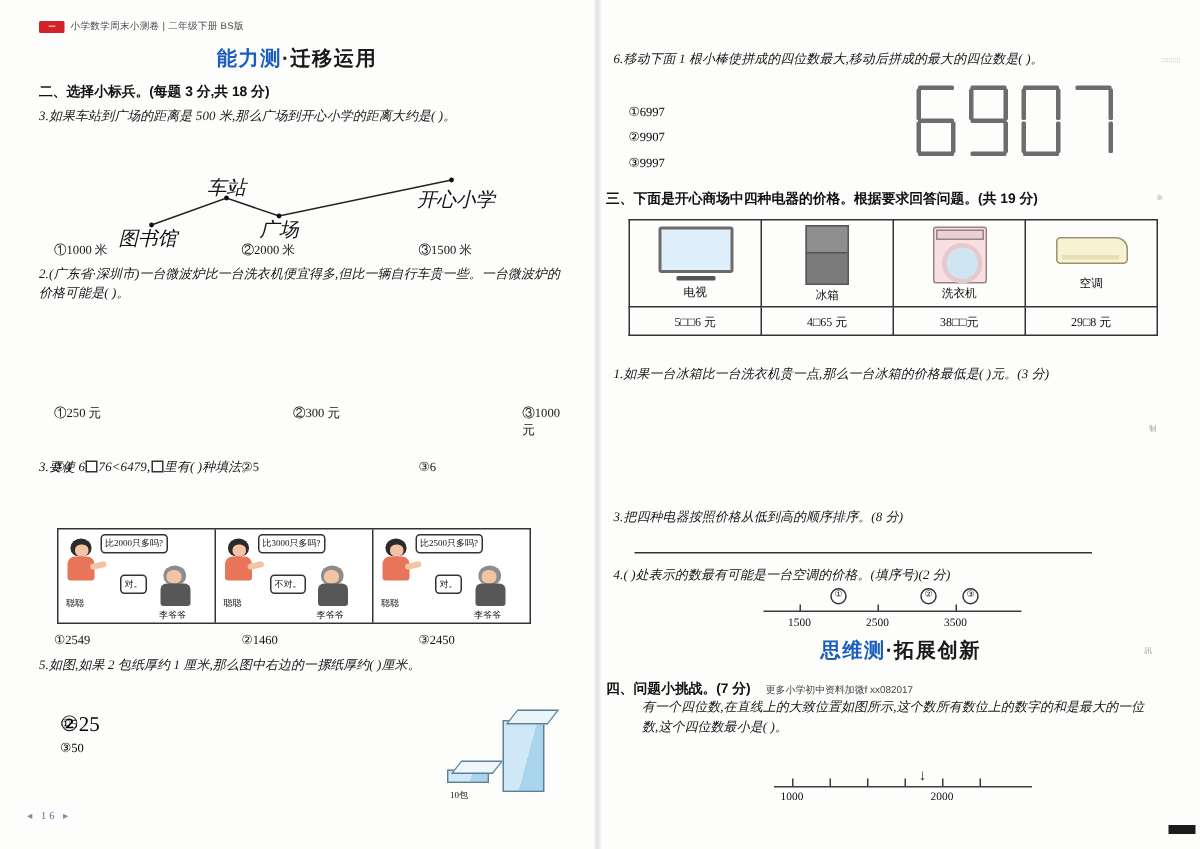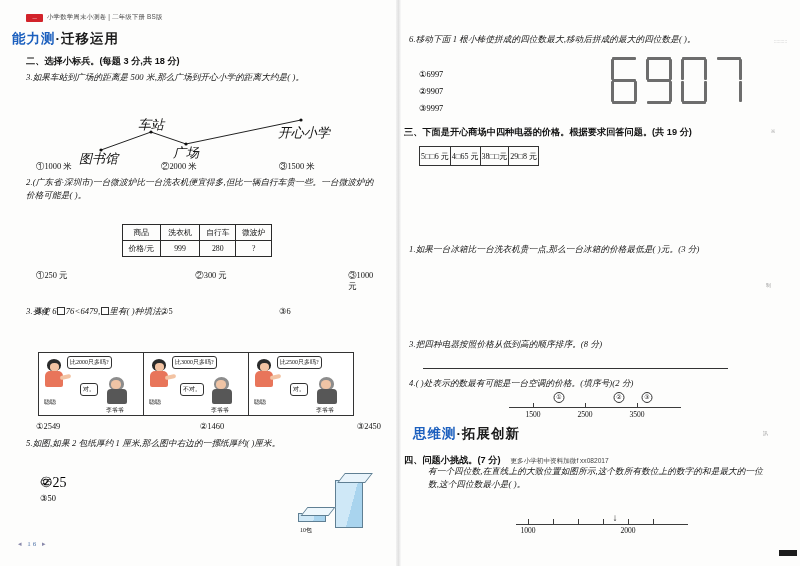--- a/index.html
+++ b/index.html
@@ -28,22 +28,22 @@
     color:#fff;font-size:5px;line-height:8px;text-align:center;
     font-family:"Liberation Sans",sans-serif;letter-spacing:-.3px;
   }
   .hdr .htxt{
     font-size:6.4px;color:#4a4a4a;font-family:"Liberation Sans",sans-serif;
     letter-spacing:.2px;white-space:nowrap;
   }
 
   
   .banner{
-    font-family:"Liberation Sans",sans-serif;
-    font-weight:bold;font-size:13.5px;letter-spacing:1px;padding-left:12px;
+    text-align:center;font-family:"Liberation Sans",sans-serif;
+    font-weight:bold;font-size:13.5px;letter-spacing:1px;
   }
   .banner .b1{color:#1b5fbe;}
   .banner .b2{color:#1a1a1a;}
   .banner .dot{color:#1a1a1a;}
 
   
   .big{font-family:"Liberation Sans",sans-serif;font-weight:bold;font-size:9.2px;color:#111;}
   .q{font-size:8.6px;color:#141414;line-height:1.55;letter-spacing:.1px;}
   .ital{font-style:italic;}
   .opts{display:flex;font-size:8.4px;color:#141414;}
@@ -164,36 +164,20 @@
     </div>
 
     <div class="tx opts" style="left:36px;top:161px;width:345px;">
       <span style="width:125px;">①1000 米</span>
       <span style="width:118px;">②2000 米</span>
       <span>③1500 米</span>
     </div>
 
     <div class="tx q ital" style="left:26px;top:176px;width:352px;">2.(广东省·深圳市)一台微波炉比一台洗衣机便宜得多,但比一辆自行车贵一些。一台微波炉的价格可能是(     )。</div>
 
-    <table class="grid" style="position:absolute;left:122px;top:224px;width:150px;">
-      <tbody>
-          <tr>
-        <td style="width:38px;">商品</td>
-        <td style="width:40px;">洗衣机</td>
-        <td style="width:36px;">自行车</td>
-        <td style="width:36px;">微波炉</td>
-      </tr>
-      <tr>
-        <td>价格/元</td>
-        <td>999</td>
-        <td>280</td>
-        <td>?</td>
-      </tr>
-    </tbody>
-      </table>
 
     <div class="tx opts" style="left:36px;top:270px;width:345px;gap:44px;">
       <span style="width:125px;">①250 元</span>
       <span style="width:118px;">②300 元</span>
       <span>③1000 元</span>
     </div>
 
     <div class="tx q ital" style="left:26px;top:288px;width:352px;margin-top:17px;">
       <span>3.要使 6</span><span class="sq"></span><span>76&lt;6479,</span><span class="sq"></span><span>里有(     )种填法。</span>
     </div>
@@ -240,21 +224,21 @@
         <div class="bub" style="left:28px;top:3px;">比2500只多吗?</div>
         <div class="nm" style="left:5px;top:45px;">聪聪</div>
         <div class="op-head" style="left:70px;top:24px;"></div>
         <div class="op-face" style="left:72px;top:27px;"></div>
         <div class="op-body" style="left:68px;top:36px;"></div>
         <div class="bub" style="left:41px;top:30px;">对。</div>
         <div class="nm" style="left:67px;top:53px;">李爷爷</div>
       </div>
     </div>
 
-    <div class="tx opts" style="left:36px;top:421px;width:345px;justify-content:space-between;">
+    <div class="tx opts" style="left:36px;top:421px;width:345px;">
       <span style="width:125px;">①2549</span>
       <span style="width:118px;">②1460</span>
       <span>③2450</span>
     </div>
 
     <div class="tx q ital" style="left:26px;top:437px;width:355px;">5.如图,如果 2 包纸厚约 1 厘米,那么图中右边的一摞纸厚约(     )厘米。</div>
 
     <div class="tx" style="left:40px;top:477px;font-size:8.4px;">①5</div>
     <div class="tx" style="left:40px;top:474px;font-size:14px;">②25</div>
     <div class="tx" style="left:40px;top:493px;font-size:8.4px;">③50</div>
@@ -311,20 +295,50 @@
         <div class="seg vseg" style="left:23px;top:24px;"></div>
       </div>
     </div>
     <div class="tx" style="left:373px;top:40px;font-size:5px;color:#bbb;line-height:4px;">∶∶∶∶∶∶∶∶∶∶</div>
 
     <div class="tx big" style="left:3px;top:126px;">三、下面是开心商场中四种电器的价格。根据要求回答问题。(共 19 分)</div>
     <div class="sidetick" style="left:370px;top:128px;">※</div>
 
     <table class="apptbl" style="left:18px;top:146px;">
       <tbody>
+          <tr>
+        <td class="appcell">
+          <div>
+            <div class="tv-body"></div>
+                <div class="tv-stand"></div>
+          </div>
+          <div class="applbl" style="margin-top:2px;">电视</div>
+        </td>
+        <td class="appcell">
+          <div>
+                <div class="fr-body"></div>
+              </div>
+          <div class="applbl" style="margin-top:1px;">冰箱</div>
+        </td>
+        <td class="appcell">
+          <div>
+            <div class="wm-body">
+                  <div class="wm-top"></div>
+                  <div class="wm-door"></div>
+                </div>
+          </div>
+          <div class="applbl" style="margin-top:1px;">洗衣机</div>
+        </td>
+        <td class="appcell">
+          <div>
+                <div class="ac-body"></div>
+              </div>
+          <div class="applbl" style="margin-top:7px;">空调</div>
+        </td>
+      </tr>
       <tr>
         <td class="pricecell">5□□6 元</td>
         <td class="pricecell">4□65 元</td>
         <td class="pricecell">38□□元</td>
         <td class="pricecell">29□8 元</td>
       </tr>
     </tbody>
       </table>
 
     <div class="tx q ital" style="left:8px;top:243px;width:355px;">1.如果一台冰箱比一台洗衣机贵一点,那么一台冰箱的价格最低是(     )元。(3 分)</div>

